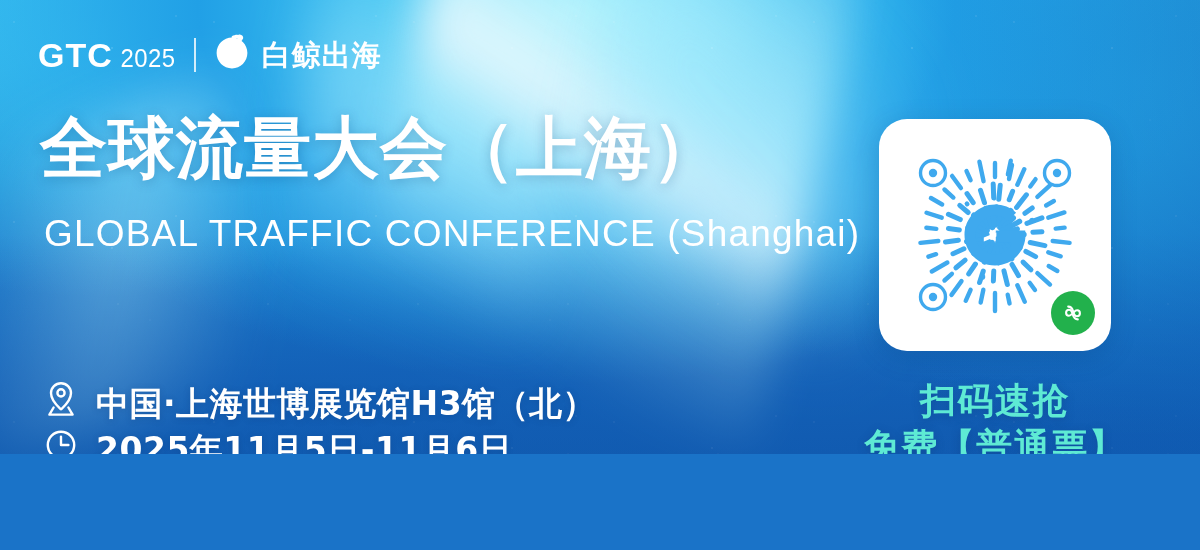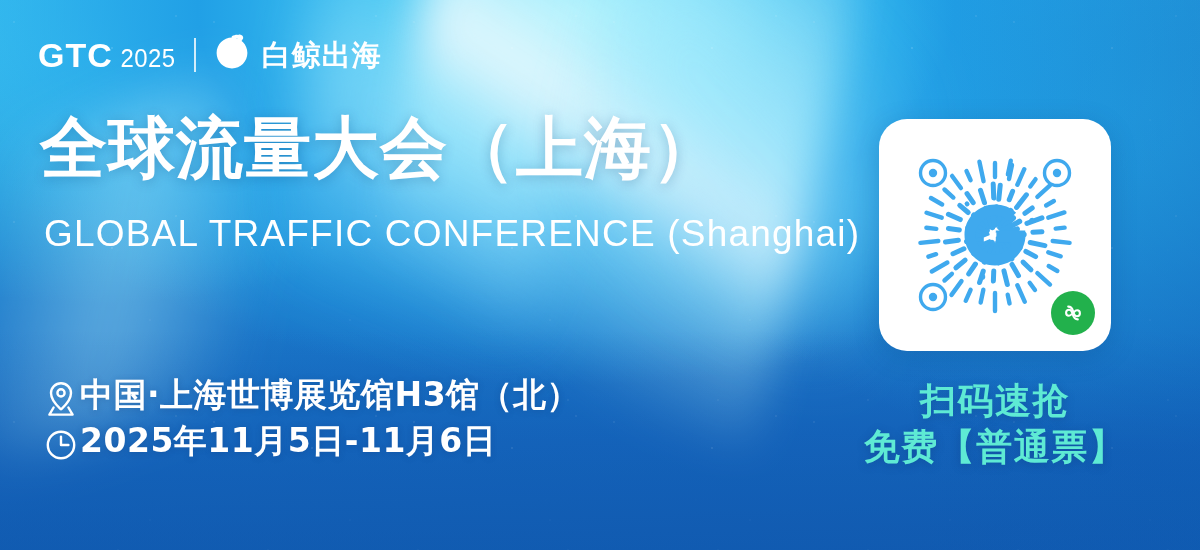--- a/index.html
+++ b/index.html
@@ -4,21 +4,21 @@
 <style>
   * { margin:0; padding:0; box-sizing:border-box; }
   html,body { width:1200px; height:550px; overflow:hidden; }
   body {
     font-family:"Liberation Sans","DejaVu Sans",sans-serif;
     background:#1a73c8;
   }
 
   
   .banner{
-    position:relative; width:1200px; height:550px; overflow:hidden;
+    position:relative; width:1200px; height:454px; overflow:hidden;
     background:#1769c4;
   }
 
   
   .bg-base{
     position:absolute; inset:0;
     background:
       radial-gradient(ellipse 900px 520px at 48% 2%, #6fe0f7 0%, #38bff0 22%, #21a0e6 42%, rgba(26,125,205,0) 72%),
       radial-gradient(ellipse 700px 400px at 8% 8%,  #3cc3f2 0%, rgba(40,160,225,0) 65%),
       radial-gradient(ellipse 760px 520px at 95% 18%, #27a7e6 0%, rgba(28,130,205,0) 68%),
@@ -143,21 +143,21 @@
   .tagline-text{
     position:relative; margin-left:32px;
     font-size:33px; font-weight:700; color:#fff; letter-spacing:1px;
     white-space:nowrap;
     font-family:"DejaVu Sans","Liberation Sans",sans-serif;
     text-shadow:0 1px 6px rgba(20,50,120,.30);
   }
 
   
   .info-line{
-    position:absolute; display:flex; align-items:flex-start; gap:0;
+    position:absolute; display:flex; align-items:flex-end; gap:16px;
     color:#fff; white-space:nowrap;
   }
   .info-venue{ left:42px; top:378px; }
   .info-date { left:42px; top:424px; }
   .info-icon{ width:38px; height:42px; flex:none; display:flex; align-items:center; justify-content:center; }
   .info-text{
     font-size:33px; font-weight:700; letter-spacing:.5px; line-height:1;
     font-family:"DejaVu Sans","Liberation Sans",sans-serif;
     text-shadow:0 1px 6px rgba(15,55,120,.30);
   }

